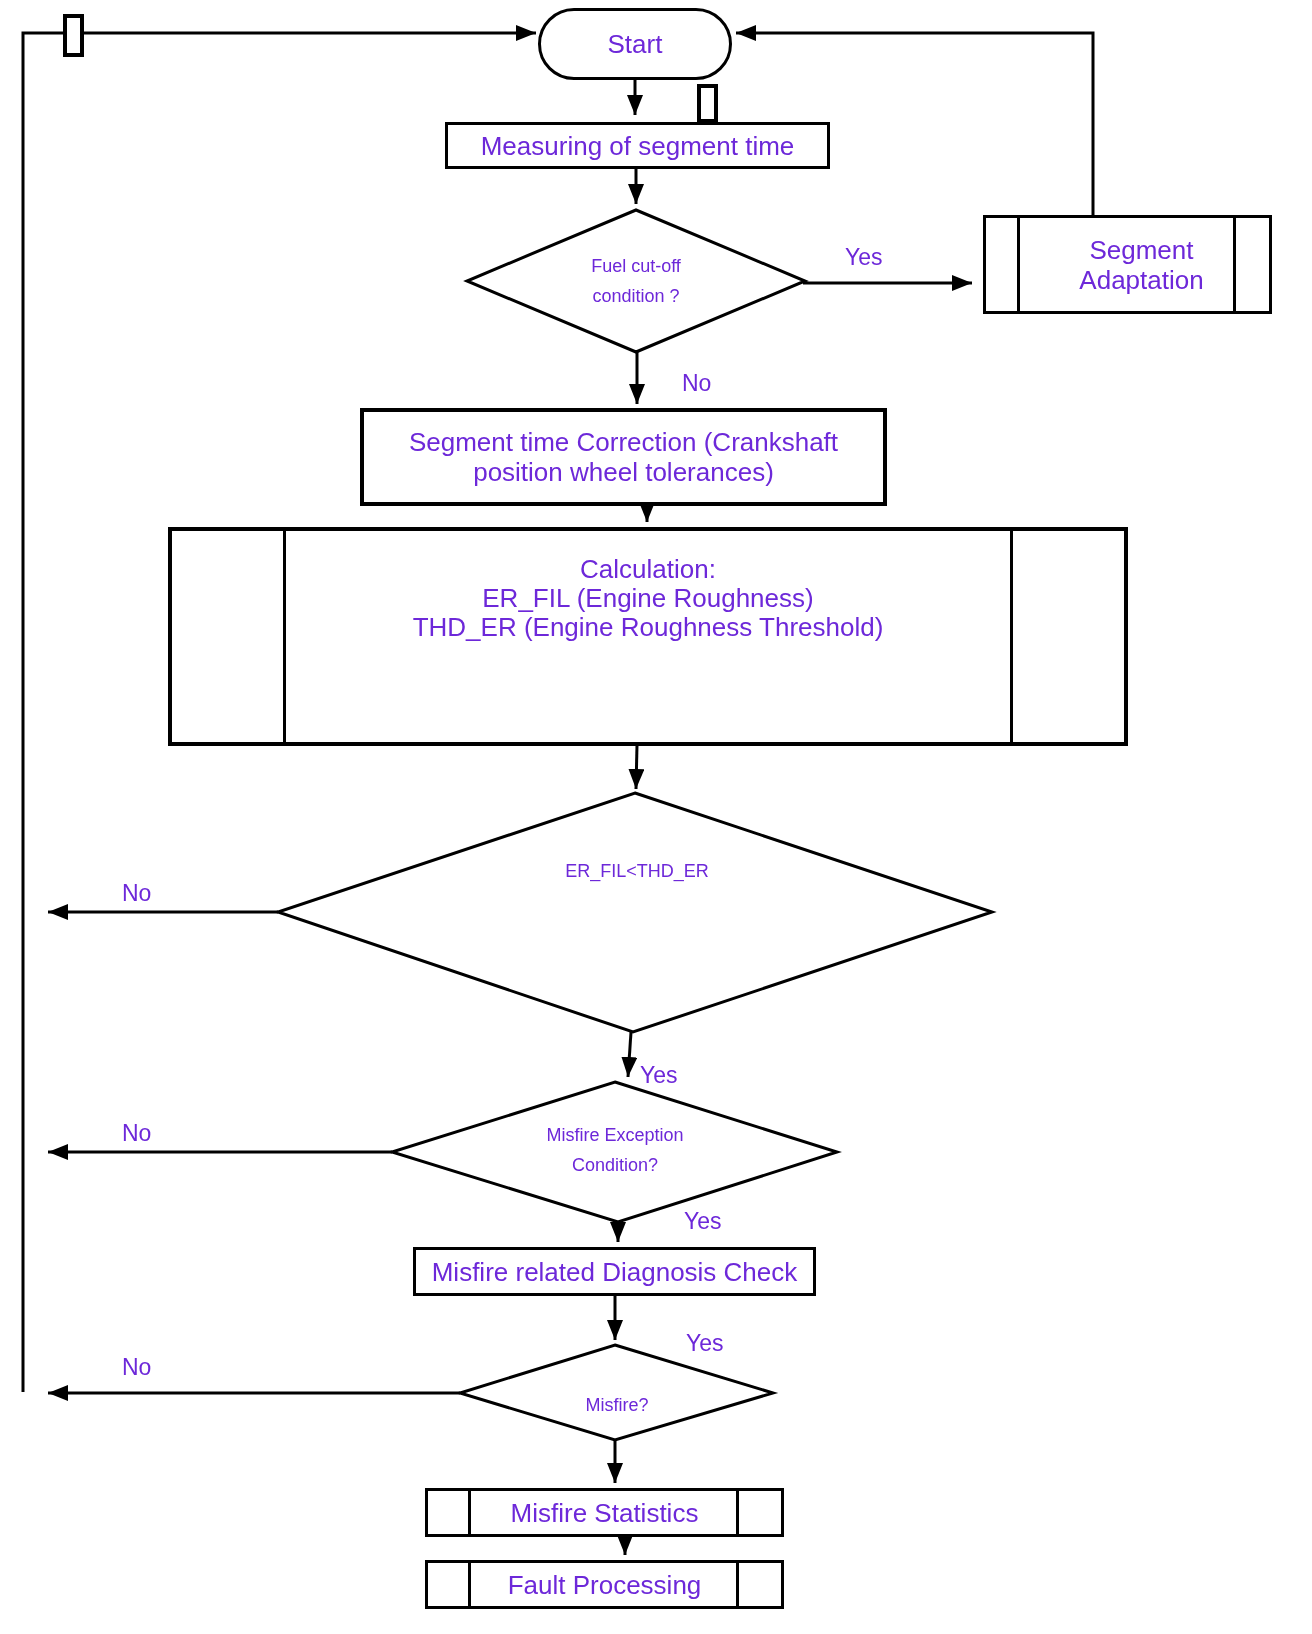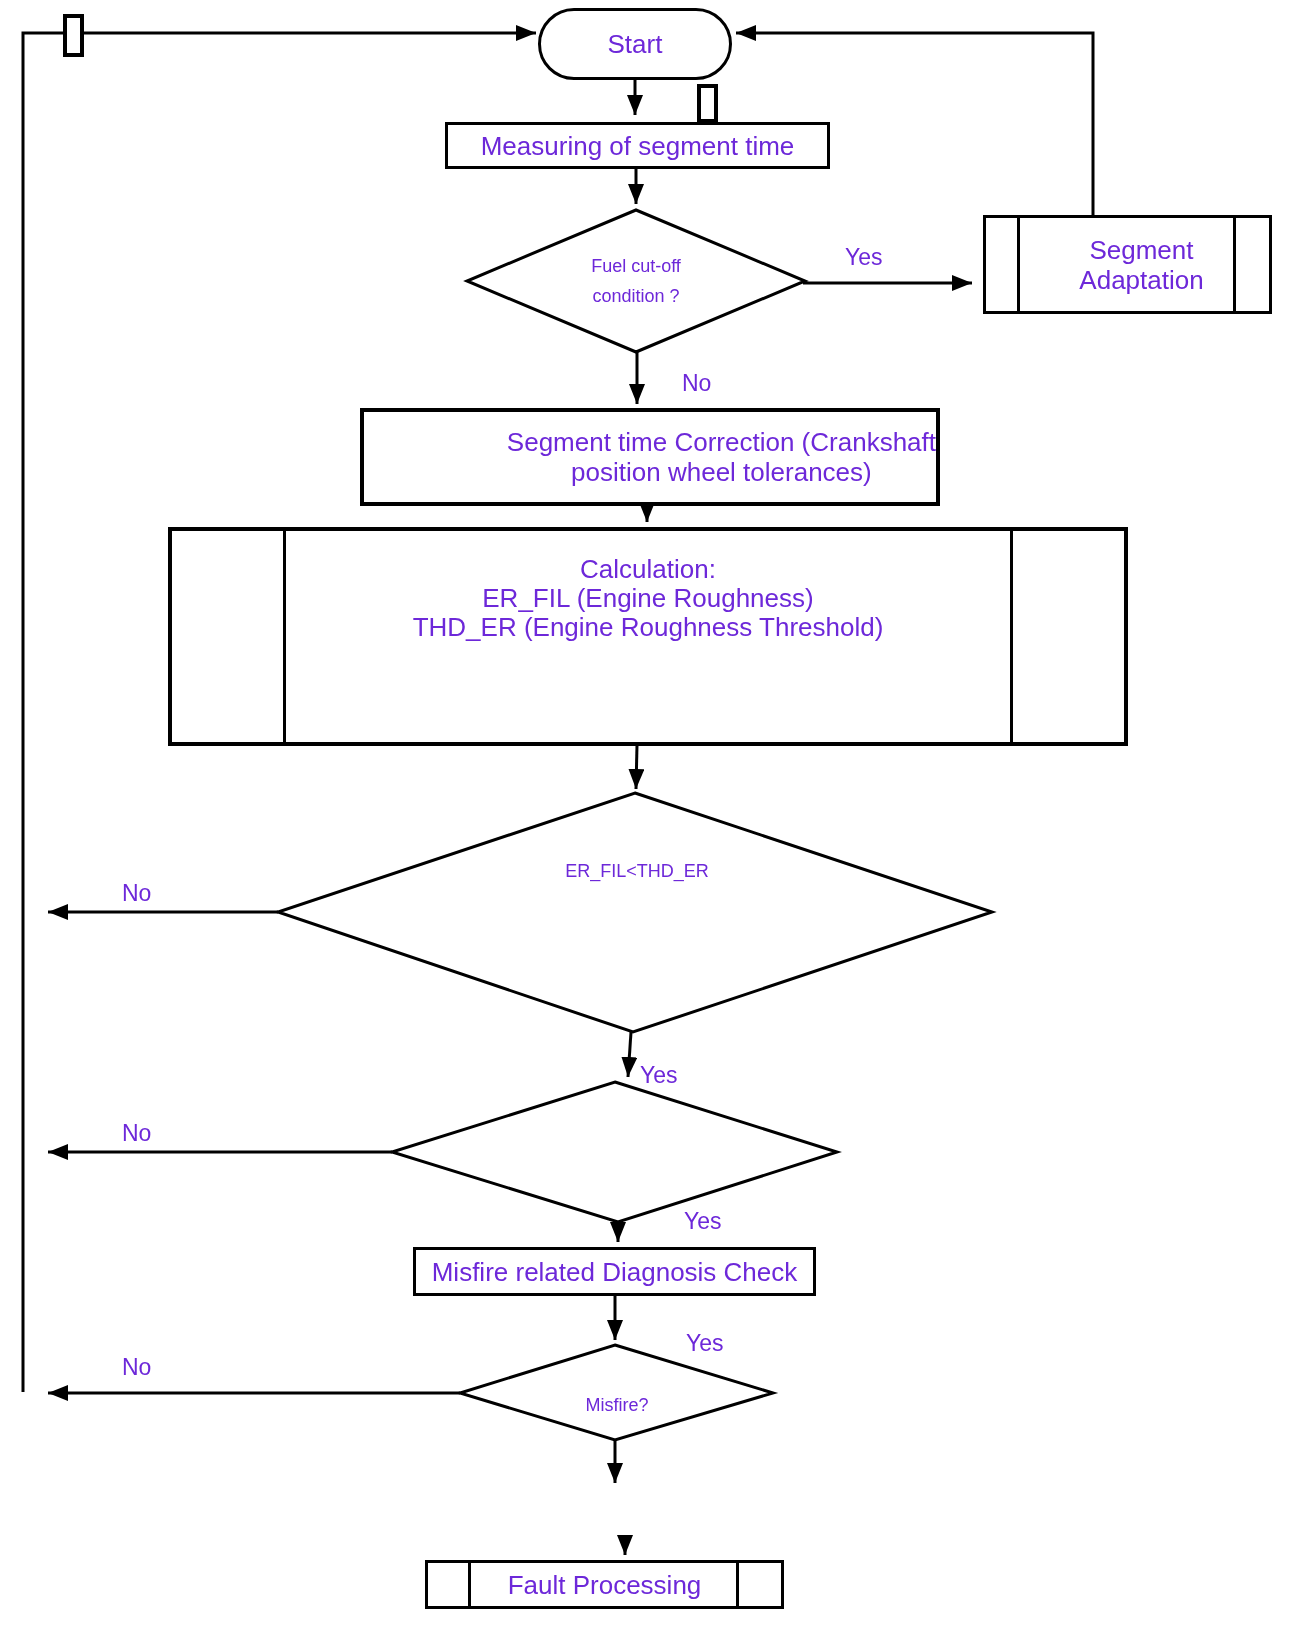--- a/index.html
+++ b/index.html
@@ -90,47 +90,54 @@
     <span>Measuring of segment time</span>
   </div>
 
   <div class="node" style="left:983px;top:215px;width:289px;height:99px;padding-left:28px;">
     <div class="sideline" style="left:31px;"></div>
     <div class="sideline" style="right:33px;"></div>
     <span class="multiline">Segment
 Adaptation</span>
   </div>
 
-  <div class="node thick" style="left:360px;top:408px;width:580px;height:98px;justify-content:flex-end;">
+  <div class="node thick" style="left:360px;top:408px;width:527px;height:98px;">
     <span class="multiline">Segment time Correction (Crankshaft
 position wheel tolerances)</span>
   </div>
 
   <div class="node thick toptext" style="left:168px;top:527px;width:960px;height:219px;">
     <div class="sideline" style="left:111px;"></div>
     <div class="sideline" style="right:111px;"></div>
     <span class="multiline">Calculation:
 ER_FIL (Engine Roughness)
 THD_ER (Engine Roughness Threshold)</span>
   </div>
 
   <div class="node" style="left:413px;top:1247px;width:403px;height:49px;">
     <span>Misfire related Diagnosis Check</span>
   </div>
 
+  <div class="node" style="left:425px;top:1488px;width:359px;height:49px;">
+    <div class="sideline" style="left:40px;"></div>
+    <div class="sideline" style="right:42px;"></div>
+    <span>Misfire Statistics</span>
+  </div>
 
   <div class="node" style="left:425px;top:1560px;width:359px;height:49px;">
     <div class="sideline" style="left:40px;"></div>
     <div class="sideline" style="right:42px;"></div>
     <span>Fault Processing</span>
   </div>
 
   <div class="dlabel multiline" style="left:486px;top:247px;width:300px;height:68px;">Fuel cut-off
 condition ?</div>
   <div class="dlabel" style="left:487px;top:856px;width:300px;height:30px;">ER_FIL&lt;THD_ER</div>
+  <div class="dlabel multiline" style="left:465px;top:1118px;width:300px;height:64px;">Misfire Exception
+Condition?</div>
   <div class="dlabel" style="left:467px;top:1390px;width:300px;height:30px;">Misfire?</div>
 
   <div class="elabel" style="left:845px;top:242px;">Yes</div>
   <div class="elabel" style="left:682px;top:368px;">No</div>
   <div class="elabel" style="left:122px;top:878px;">No</div>
   <div class="elabel" style="left:640px;top:1060px;">Yes</div>
   <div class="elabel" style="left:122px;top:1118px;">No</div>
   <div class="elabel" style="left:684px;top:1206px;">Yes</div>
   <div class="elabel" style="left:686px;top:1328px;">Yes</div>
   <div class="elabel" style="left:122px;top:1352px;">No</div>

